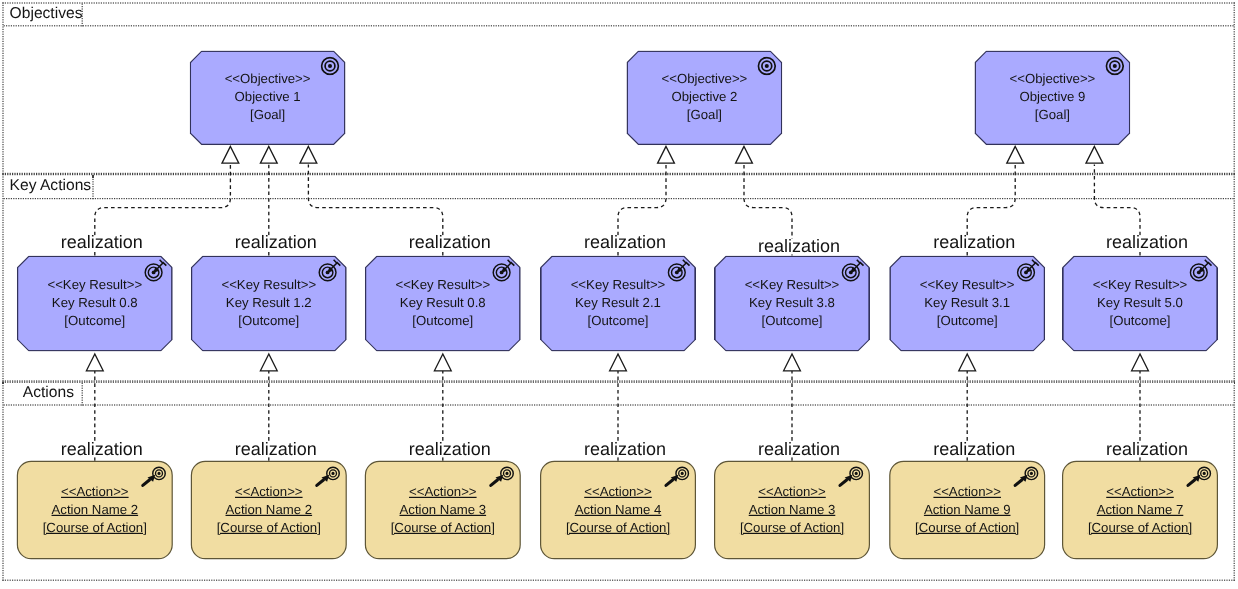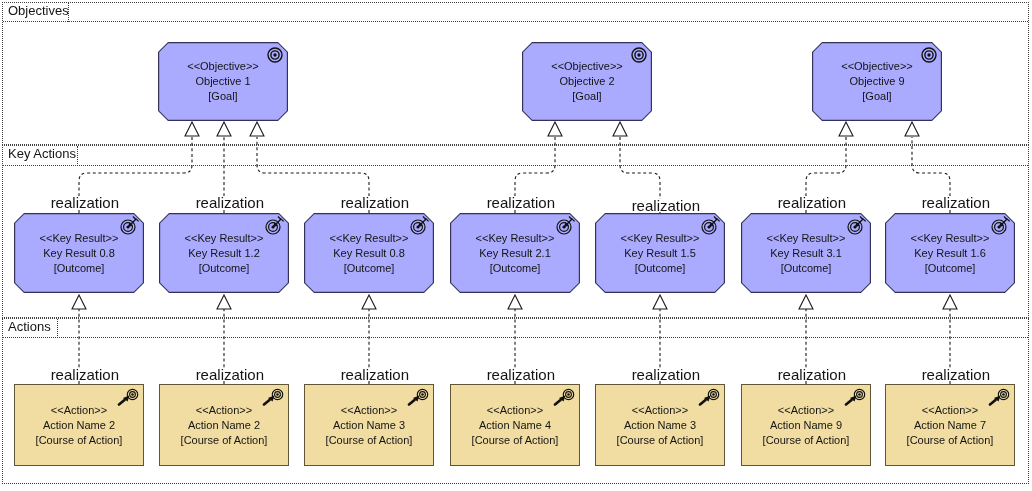--- a/index.html
+++ b/index.html
@@ -20,21 +20,21 @@
   .edge-label{position:absolute;width:80px;text-align:right;font-size:15px;line-height:13px;
     background:#fff;color:var(--text,#141414);}
 
   
   .node{position:absolute;box-sizing:border-box;display:flex;flex-direction:column;justify-content:center;
     text-align:center;font-size:11px;line-height:15px;}
   .moto{background:var(--motivation-border,#32325a);
     clip-path:polygon(10px 0,calc(100% - 10px) 0,100% 10px,100% calc(100% - 10px),calc(100% - 10px) 100%,10px 100%,0 calc(100% - 10px),0 10px);}
   .moto .fill{position:absolute;inset:1.2px;background:var(--motivation-fill,#aaaaff);
     clip-path:polygon(9px 0,calc(100% - 9px) 0,100% 9px,100% calc(100% - 9px),calc(100% - 9px) 100%,9px 100%,0 calc(100% - 9px),0 9px);}
-  .act{background:var(--action-fill,#f1dda2);border:1.3px solid var(--action-border,#5e5637);border-radius:0;}
+  .act{background:var(--action-fill,#f1dda2);border:1.3px solid var(--action-border,#5e5637);border-radius:12px;text-decoration:underline;}
   .node .txt{position:relative;z-index:1;}
   .node svg.icon{position:absolute;z-index:2;}
 </style>
 </head>
 <body>
 
 <div id="canvas">
 
   <div class="lane" style="top:2px;height:143px;">
     <div class="lane-title" style="width:66px;height:19px;">
@@ -42,21 +42,21 @@
     </div>
     <div class="lane-sep" style="top:18px;"></div>
   </div>
   <div class="lane" style="top:145px;height:173px;">
     <div class="lane-title" style="width:75px;height:20px;">
       <span>Key Actions</span>
     </div>
     <div class="lane-sep" style="top:19px;"></div>
   </div>
   <div class="lane" style="top:318px;height:166px;">
-    <div class="lane-title" style="width:55px;height:19px;">
+    <div class="lane-title" style="width:55px;height:19px;margin-left:11px;">
       <span>Actions</span>
     </div>
     <div class="lane-sep" style="top:18px;"></div>
   </div>
 
   <svg class="edges" width="1032" height="491">
 
     <path class="edge" d="M79,213 L79,181 Q79,173 87,173 L184,173 Q192,173 192,165 L192,137"></path>
     <path class="edge" d="M224,213 L224,137"></path>
     <path class="edge" d="M369,213 L369,181 Q369,173 361,173 L265,173 Q257,173 257,165 L257,137"></path>
@@ -213,21 +213,21 @@
     <svg class="icon" style="right:4px;top:2px;" width="20" height="20" viewBox="0 0 20 20">
       <circle cx="8" cy="12" r="7" fill="none" stroke="#111" stroke-width="1.2"></circle>
         <circle cx="8" cy="12" r="4.4" fill="none" stroke="#111" stroke-width="1.2"></circle>
         <circle cx="8" cy="12" r="1.6" fill="#111"></circle>
       <path d="M8.5,11.5 L15.8,4.2" stroke="#111" stroke-width="1.3" fill="none"></path>
       <polygon points="7.6,12.4 12.6,10.6 9.5,7.5" fill="#111"></polygon>
       <path d="M13,1.5 L16,4.6 M18.6,6.4 L15.5,3.4" stroke="#111" stroke-width="1.3" fill="none"></path>
     </svg>
     <div class="txt">
       <div>&lt;&lt;Key Result&gt;&gt;</div>
-      <div>Key Result 1.5</div>
+      <div>Key Result 3.8</div>
       <div>[Outcome]</div>
     </div>
   </div>
   <div class="node moto" style="left:741px;top:213px;width:130px;height:80px;">
     <div class="fill"></div>
     <svg class="icon" style="right:4px;top:2px;" width="20" height="20" viewBox="0 0 20 20">
       <circle cx="8" cy="12" r="7" fill="none" stroke="#111" stroke-width="1.2"></circle>
         <circle cx="8" cy="12" r="4.4" fill="none" stroke="#111" stroke-width="1.2"></circle>
         <circle cx="8" cy="12" r="1.6" fill="#111"></circle>
       <path d="M8.5,11.5 L15.8,4.2" stroke="#111" stroke-width="1.3" fill="none"></path>
@@ -245,21 +245,21 @@
     <svg class="icon" style="right:4px;top:2px;" width="20" height="20" viewBox="0 0 20 20">
       <circle cx="8" cy="12" r="7" fill="none" stroke="#111" stroke-width="1.2"></circle>
         <circle cx="8" cy="12" r="4.4" fill="none" stroke="#111" stroke-width="1.2"></circle>
         <circle cx="8" cy="12" r="1.6" fill="#111"></circle>
       <path d="M8.5,11.5 L15.8,4.2" stroke="#111" stroke-width="1.3" fill="none"></path>
       <polygon points="7.6,12.4 12.6,10.6 9.5,7.5" fill="#111"></polygon>
       <path d="M13,1.5 L16,4.6 M18.6,6.4 L15.5,3.4" stroke="#111" stroke-width="1.3" fill="none"></path>
     </svg>
     <div class="txt">
       <div>&lt;&lt;Key Result&gt;&gt;</div>
-      <div>Key Result 1.6</div>
+      <div>Key Result 5.0</div>
       <div>[Outcome]</div>
     </div>
   </div>
 
   <div class="node act" style="left:14px;top:384px;width:130px;height:82px;">
     <svg class="icon" style="right:4px;top:3px;" width="22" height="18" viewBox="0 0 22 18">
       <circle cx="15.5" cy="6.5" r="5.2" fill="none" stroke="#111" stroke-width="1.2"></circle>
         <circle cx="15.5" cy="6.5" r="2.9" fill="none" stroke="#111" stroke-width="1.1"></circle>
         <circle cx="15.5" cy="6.5" r="1.3" fill="#111"></circle>
       <path d="M2,16.5 L7.5,12" stroke="#111" stroke-width="2.6" stroke-linecap="round" fill="none"></path>

